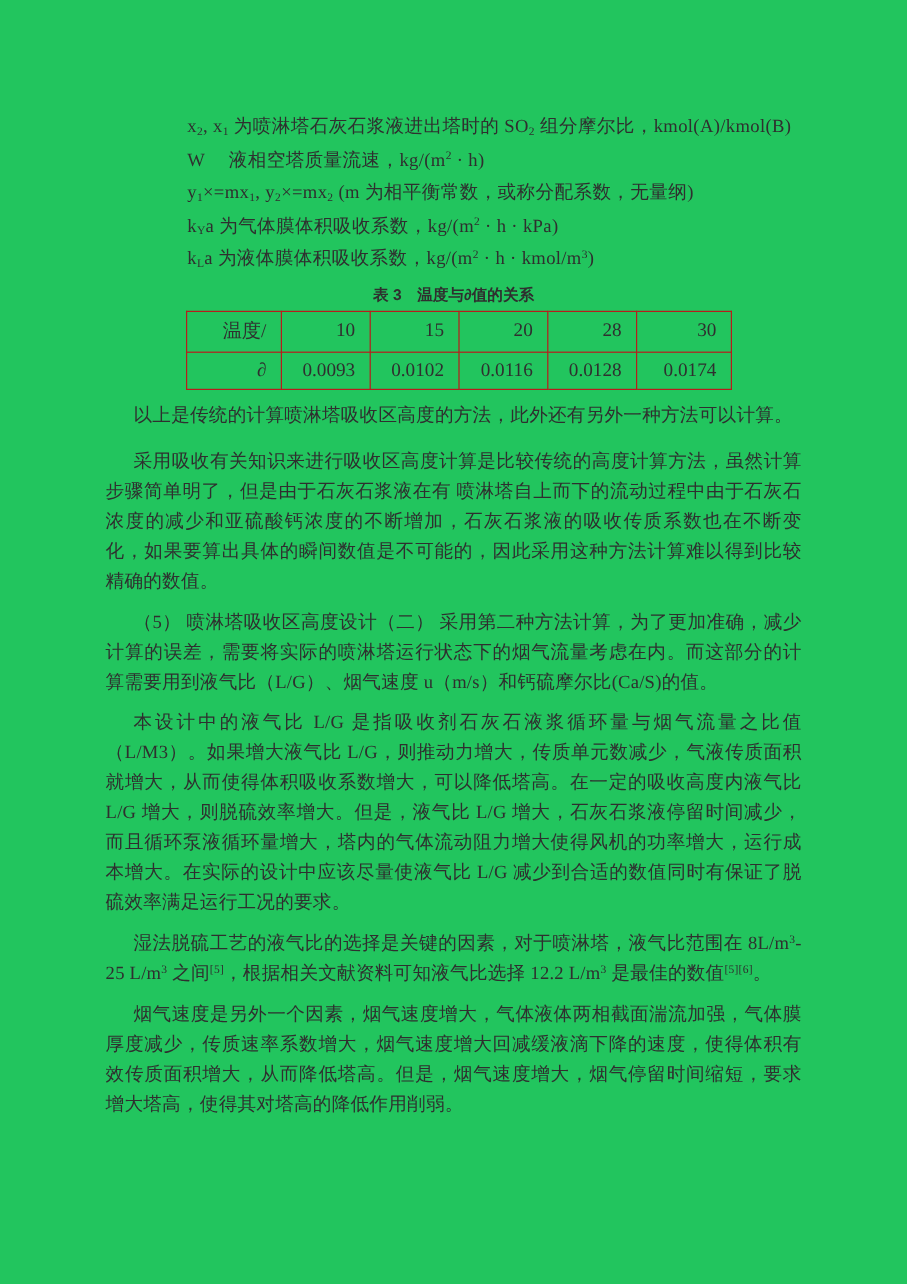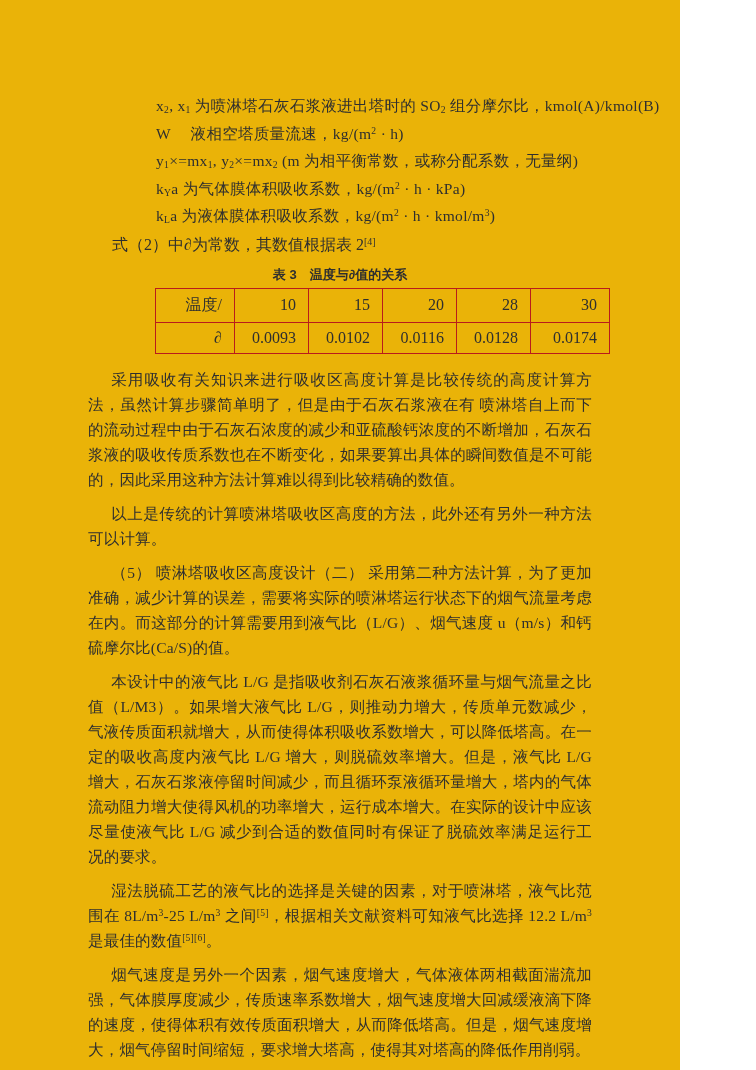--- a/index.html
+++ b/index.html
@@ -9,24 +9,24 @@
   }
   body {
     width: 756px;
     height: 1070px;
     overflow: hidden;
     font-family: "Liberation Serif", "DejaVu Serif", serif;
     color: #2f2f2f;
   }
   .page {
     box-sizing: border-box;
-    width: 680px;
+    width: 756px;
     height: 1070px;
     padding: 92px 88px 0 88px;
-    background: #eab308;
+    background: #22c55e;
   }
   
   .definitions {
     margin-left: 68px;
   }
   .def-line {
     font-size: 15.5px;
     line-height: 27.5px;
     white-space: nowrap;
     letter-spacing: 0.3px;
@@ -92,21 +92,20 @@
 <div class="page">
 
   <div class="definitions">
     <div class="def-line">x<sub>2</sub>, x<sub>1</sub> 为喷淋塔石灰石浆液进出塔时的 SO<sub>2</sub> 组分摩尔比，kmol(A)/kmol(B)</div>
     <div class="def-line">W　 液相空塔质量流速，kg/(m<sup>2</sup> · h)</div>
     <div class="def-line">y<sub>1</sub>×=mx<sub>1</sub>, y<sub>2</sub>×=mx<sub>2</sub> (m 为相平衡常数，或称分配系数，无量纲)</div>
     <div class="def-line">k<sub>Y</sub>a 为气体膜体积吸收系数，kg/(m<sup>2</sup> · h · kPa)</div>
     <div class="def-line">k<sub>L</sub>a 为液体膜体积吸收系数，kg/(m<sup>2</sup> · h · kmol/m<sup>3</sup>)</div>
   </div>
 
-  <div class="eq-note">式（2）中∂为常数，其数值根据表 2<sup>[4]</sup></div>
 
   <div class="table-caption">表 3　温度与∂值的关系</div>
 
   <table class="data-table">
     <colgroup>
       <col class="c0">
         <col class="cn">
         <col class="cn">
         <col class="cn">
         <col class="cn">
@@ -125,20 +124,20 @@
       <td>∂</td>
       <td>0.0093</td>
       <td>0.0102</td>
       <td>0.0116</td>
       <td>0.0128</td>
       <td>0.0174</td>
     </tr>
   </tbody>
     </table>
 
+  <p class="para">以上是传统的计算喷淋塔吸收区高度的方法，此外还有另外一种方法可以计算。</p>
   <p class="para first">采用吸收有关知识来进行吸收区高度计算是比较传统的高度计算方法，虽然计算步骤简单明了，但是由于石灰石浆液在有 喷淋塔自上而下的流动过程中由于石灰石浓度的减少和亚硫酸钙浓度的不断增加，石灰石浆液的吸收传质系数也在不断变化，如果要算出具体的瞬间数值是不可能的，因此采用这种方法计算难以得到比较精确的数值。</p>
-  <p class="para">以上是传统的计算喷淋塔吸收区高度的方法，此外还有另外一种方法可以计算。</p>
   <p class="para">（5） 喷淋塔吸收区高度设计（二） 采用第二种方法计算，为了更加准确，减少计算的误差，需要将实际的喷淋塔运行状态下的烟气流量考虑在内。而这部分的计算需要用到液气比（L/G）、烟气速度 u（m/s）和钙硫摩尔比(Ca/S)的值。</p>
   <p class="para">本设计中的液气比 L/G 是指吸收剂石灰石液浆循环量与烟气流量之比值（L/M3）。如果增大液气比 L/G，则推动力增大，传质单元数减少，气液传质面积就增大，从而使得体积吸收系数增大，可以降低塔高。在一定的吸收高度内液气比 L/G 增大，则脱硫效率增大。但是，液气比 L/G 增大，石灰石浆液停留时间减少，而且循环泵液循环量增大，塔内的气体流动阻力增大使得风机的功率增大，运行成本增大。在实际的设计中应该尽量使液气比 L/G 减少到合适的数值同时有保证了脱硫效率满足运行工况的要求。</p>
   <p class="para">湿法脱硫工艺的液气比的选择是关键的因素，对于喷淋塔，液气比范围在 8L/m<sup>3</sup>-25 L/m<sup>3</sup> 之间<sup>[5]</sup>，根据相关文献资料可知液气比选择 12.2 L/m<sup>3</sup> 是最佳的数值<sup>[5][6]</sup>。</p>
   <p class="para">烟气速度是另外一个因素，烟气速度增大，气体液体两相截面湍流加强，气体膜厚度减少，传质速率系数增大，烟气速度增大回减缓液滴下降的速度，使得体积有效传质面积增大，从而降低塔高。但是，烟气速度增大，烟气停留时间缩短，要求增大塔高，使得其对塔高的降低作用削弱。</p>
 
 </div>
 
 </body></html>

